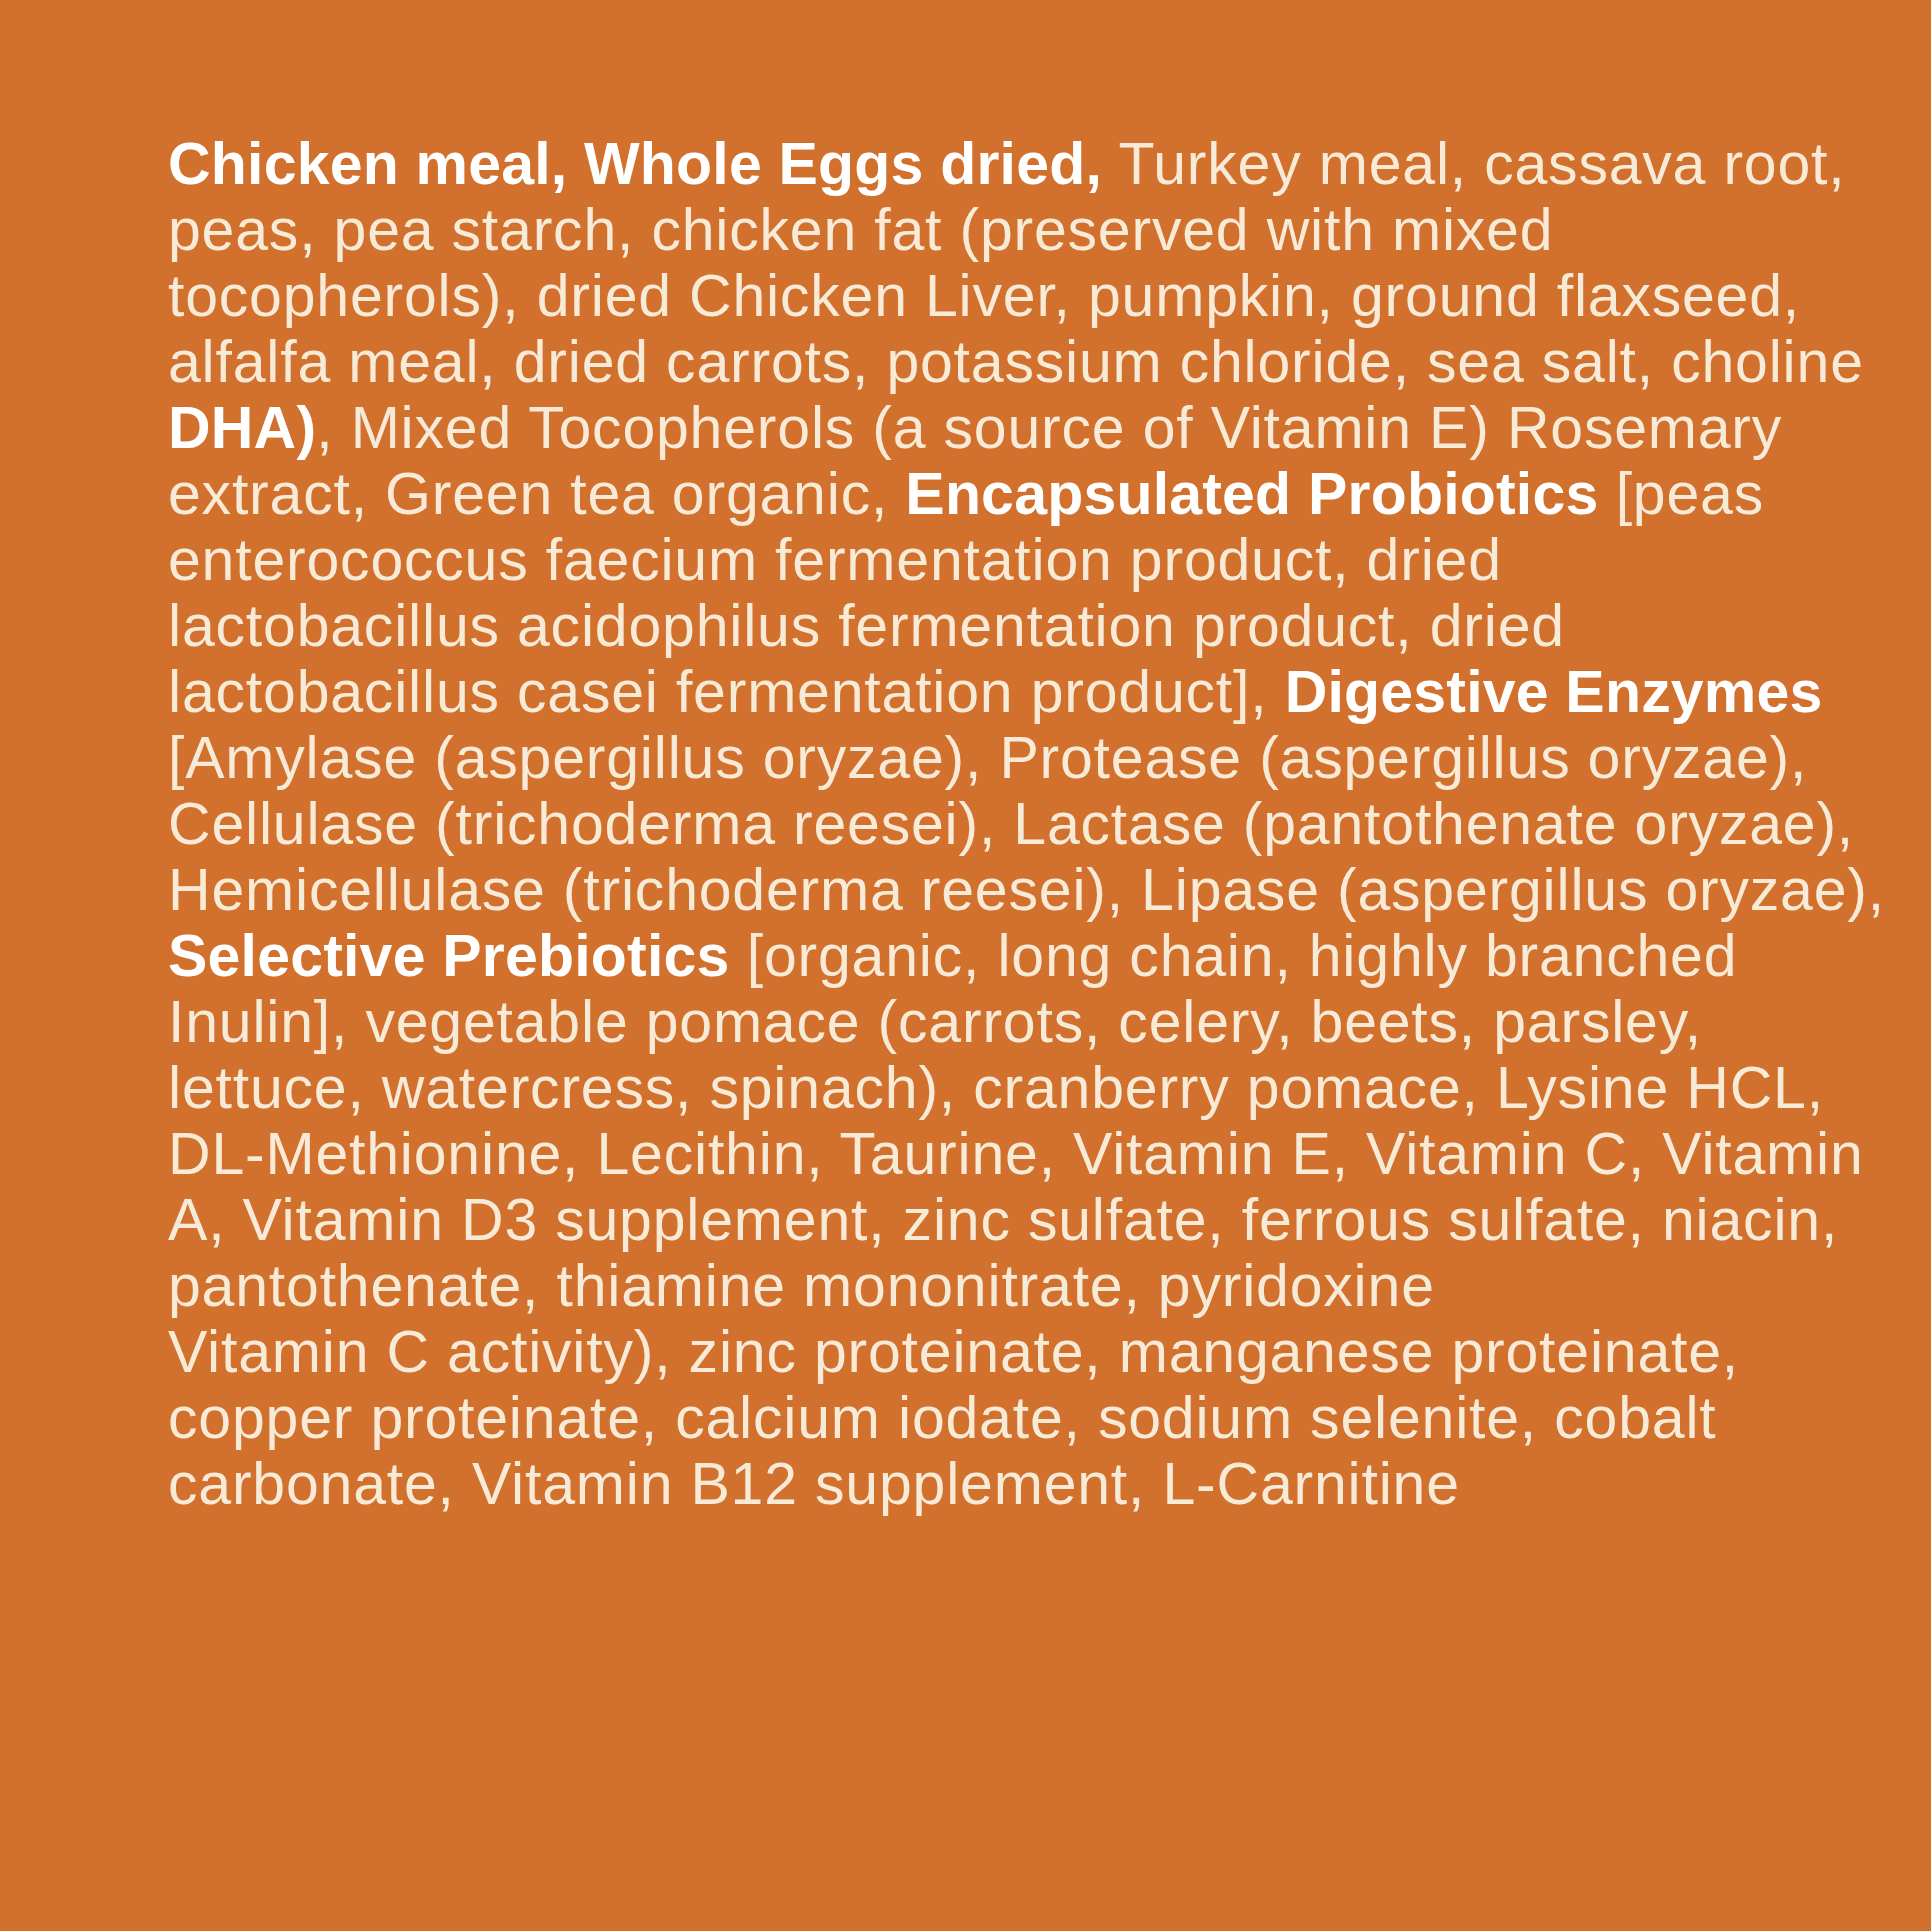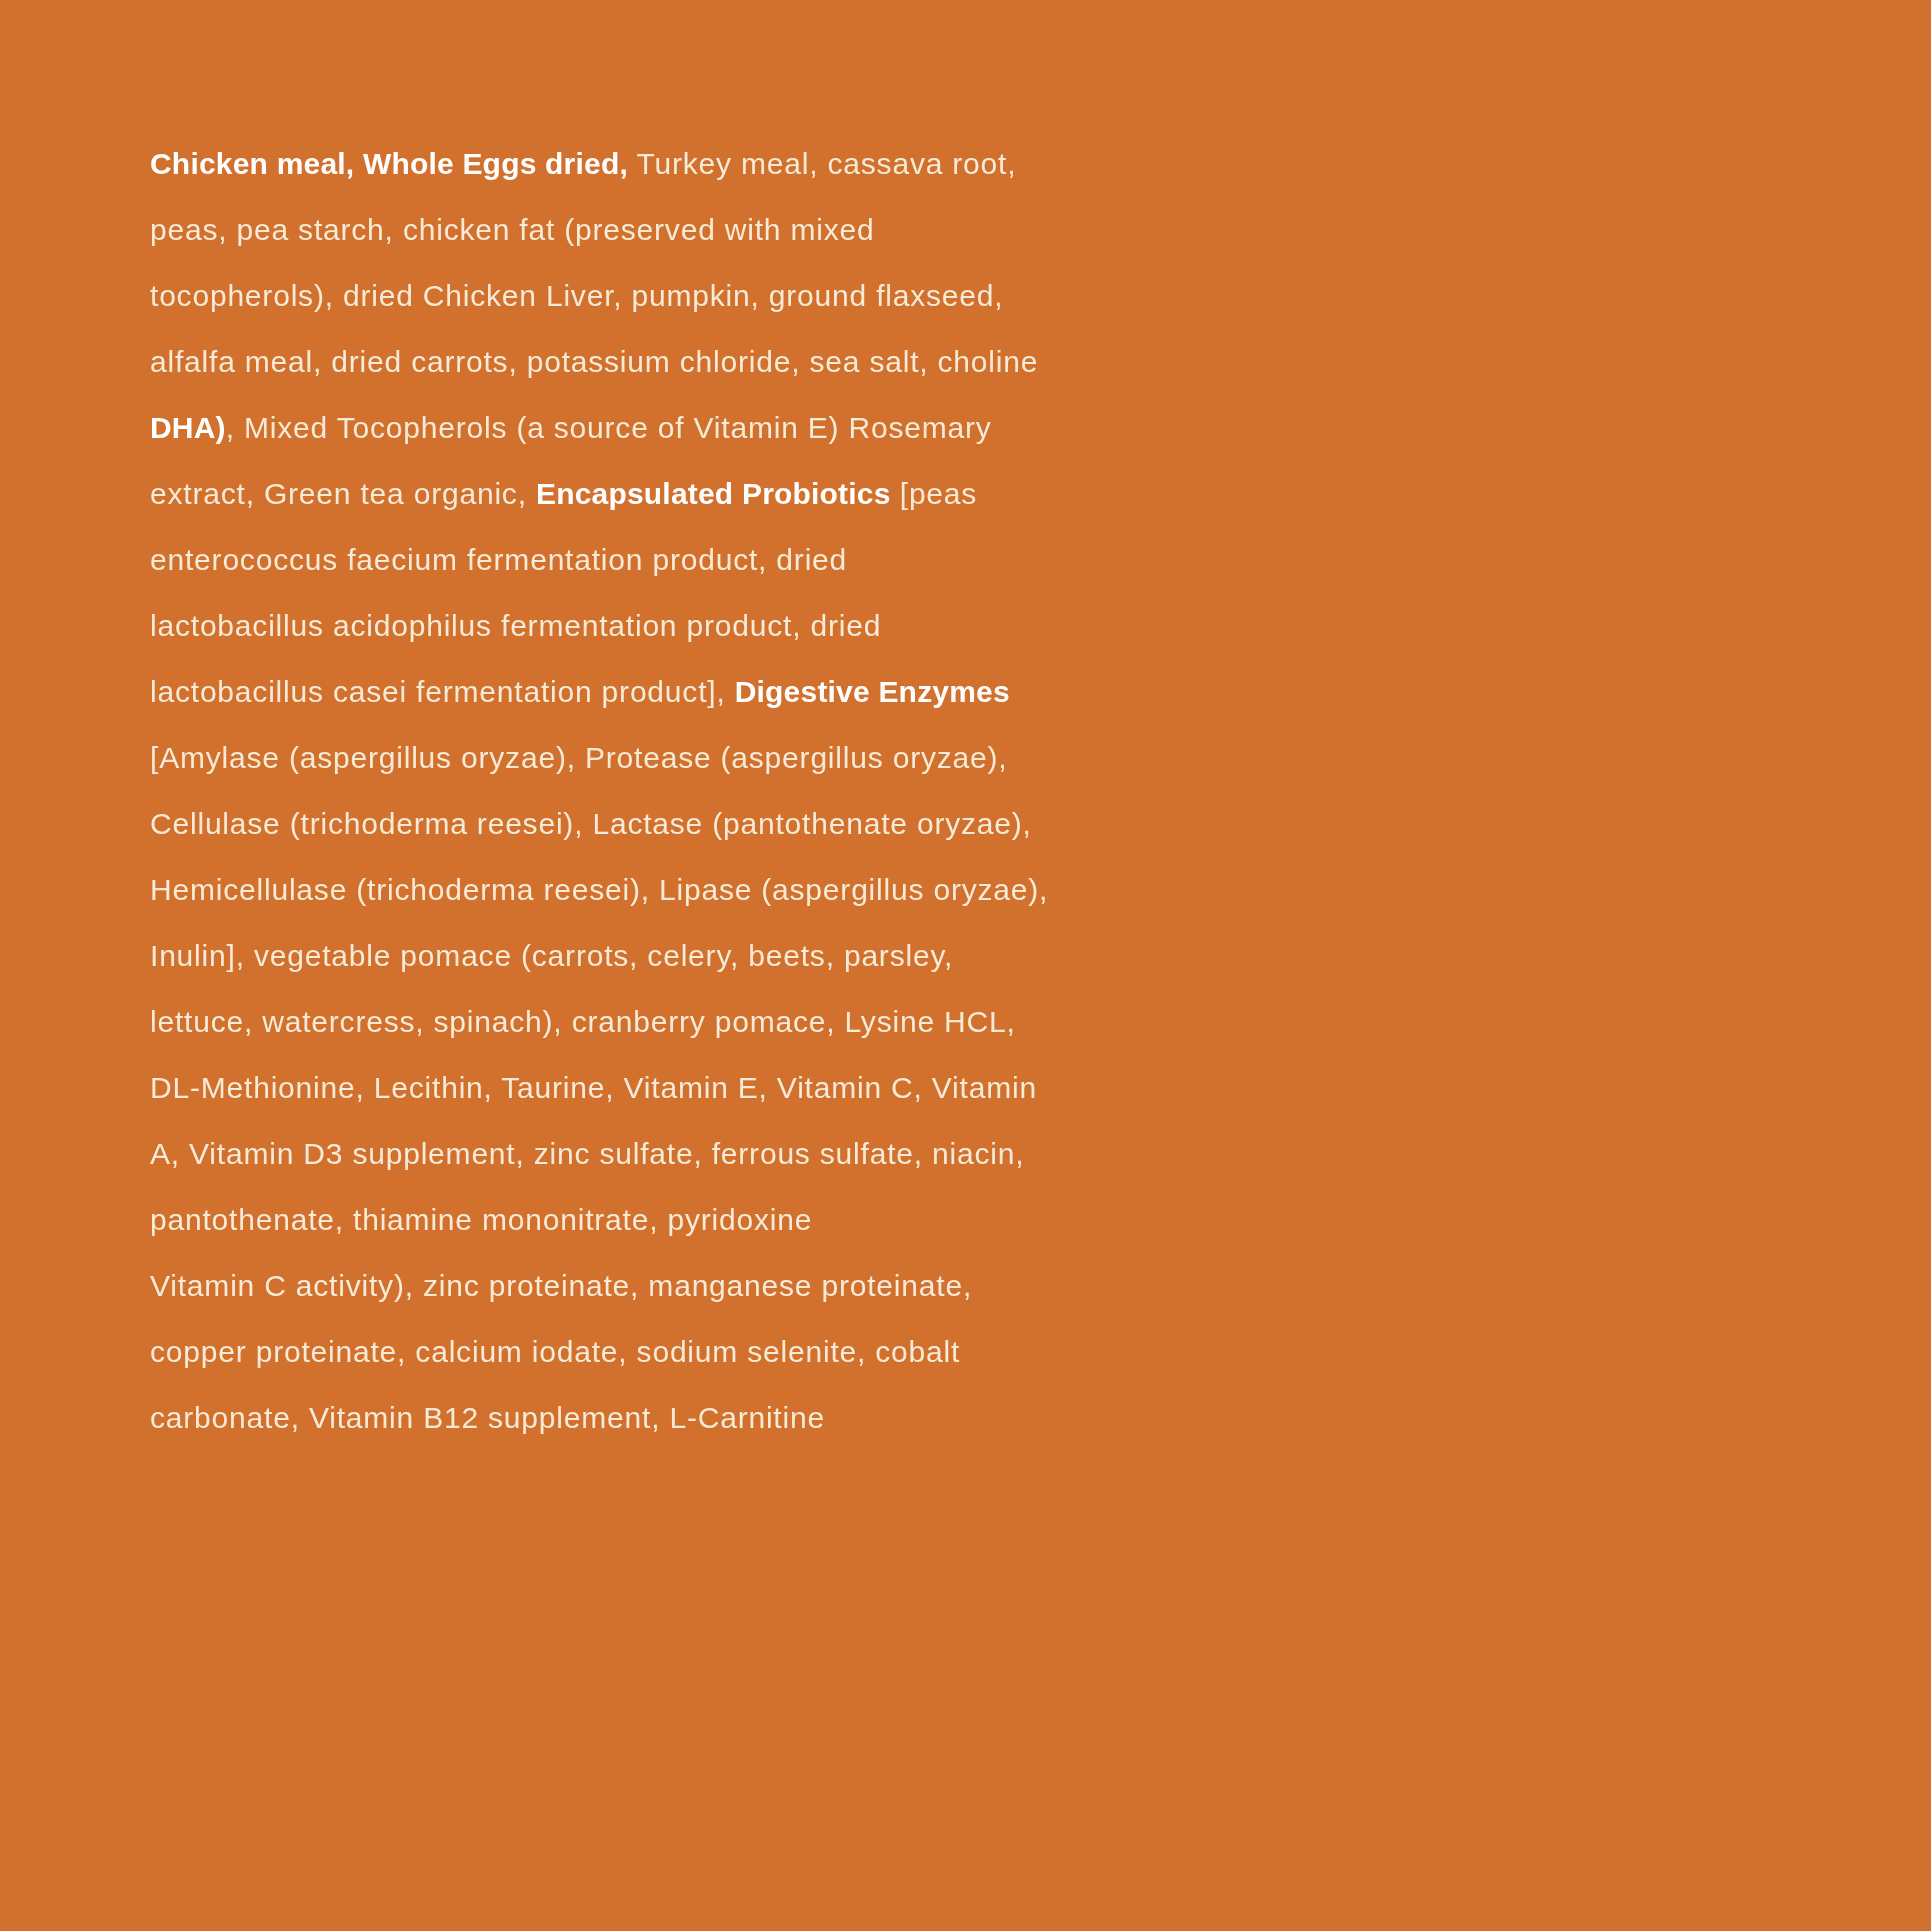--- a/index.html
+++ b/index.html
@@ -20,24 +20,24 @@
   .label-panel {
     position: absolute;
     left: 0;
     top: 0;
     width: 1931px;
     height: 1931px;
     background: var(--bg);
   }
   .ingredients-block {
     position: absolute;
-    left: 150px;
+    left: 168px;
     top: 131px;
     width: 1641px;
-    font-size: 30px;
+    font-size: 59px;
     line-height: 66px;
     letter-spacing: 0.8px;
     color: var(--txt-regular);
     font-weight: 400;
   }
   .ingredient-line {
     white-space: pre;
     height: 66px;
   }
   .seg-regular {
@@ -60,20 +60,21 @@
       <div class="ingredient-line"><span class="seg-regular">tocopherols), dried Chicken Liver, pumpkin, ground flaxseed,</span></div>
       <div class="ingredient-line"><span class="seg-regular">alfalfa meal, dried carrots, potassium chloride, sea salt, choline</span></div>
       <div class="ingredient-line"><span class="seg-bold">DHA)</span><span class="seg-regular">, Mixed Tocopherols (a source of Vitamin E) Rosemary</span></div>
       <div class="ingredient-line"><span class="seg-regular">extract, Green tea organic, </span><span class="seg-bold">Encapsulated Probiotics</span><span class="seg-regular"> [peas</span></div>
       <div class="ingredient-line"><span class="seg-regular">enterococcus faecium fermentation product, dried</span></div>
       <div class="ingredient-line"><span class="seg-regular">lactobacillus acidophilus fermentation product, dried</span></div>
       <div class="ingredient-line"><span class="seg-regular">lactobacillus casei fermentation product], </span><span class="seg-bold">Digestive Enzymes</span></div>
       <div class="ingredient-line"><span class="seg-regular">[Amylase (aspergillus oryzae), Protease (aspergillus oryzae),</span></div>
       <div class="ingredient-line"><span class="seg-regular">Cellulase (trichoderma reesei), Lactase (pantothenate oryzae),</span></div>
       <div class="ingredient-line"><span class="seg-regular">Hemicellulase (trichoderma reesei), Lipase (aspergillus oryzae),</span></div>
+      <div class="ingredient-line"><span class="seg-bold">Selective Prebiotics</span><span class="seg-regular"> [organic, long chain, highly branched</span></div>
       <div class="ingredient-line"><span class="seg-regular">Inulin], vegetable pomace (carrots, celery, beets, parsley,</span></div>
       <div class="ingredient-line"><span class="seg-regular">lettuce, watercress, spinach), cranberry pomace, Lysine HCL,</span></div>
       <div class="ingredient-line"><span class="seg-regular">DL-Methionine, Lecithin, Taurine, Vitamin E, Vitamin C, Vitamin</span></div>
       <div class="ingredient-line"><span class="seg-regular">A, Vitamin D3 supplement, zinc sulfate, ferrous sulfate, niacin,</span></div>
       <div class="ingredient-line"><span class="seg-regular">pantothenate, thiamine mononitrate, pyridoxine</span></div>
       <div class="ingredient-line"><span class="seg-regular">Vitamin C activity), zinc proteinate, manganese proteinate,</span></div>
       <div class="ingredient-line"><span class="seg-regular">copper proteinate, calcium iodate, sodium selenite, cobalt</span></div>
       <div class="ingredient-line"><span class="seg-regular">carbonate, Vitamin B12 supplement, L-Carnitine</span></div>
     </div>
 </div>

